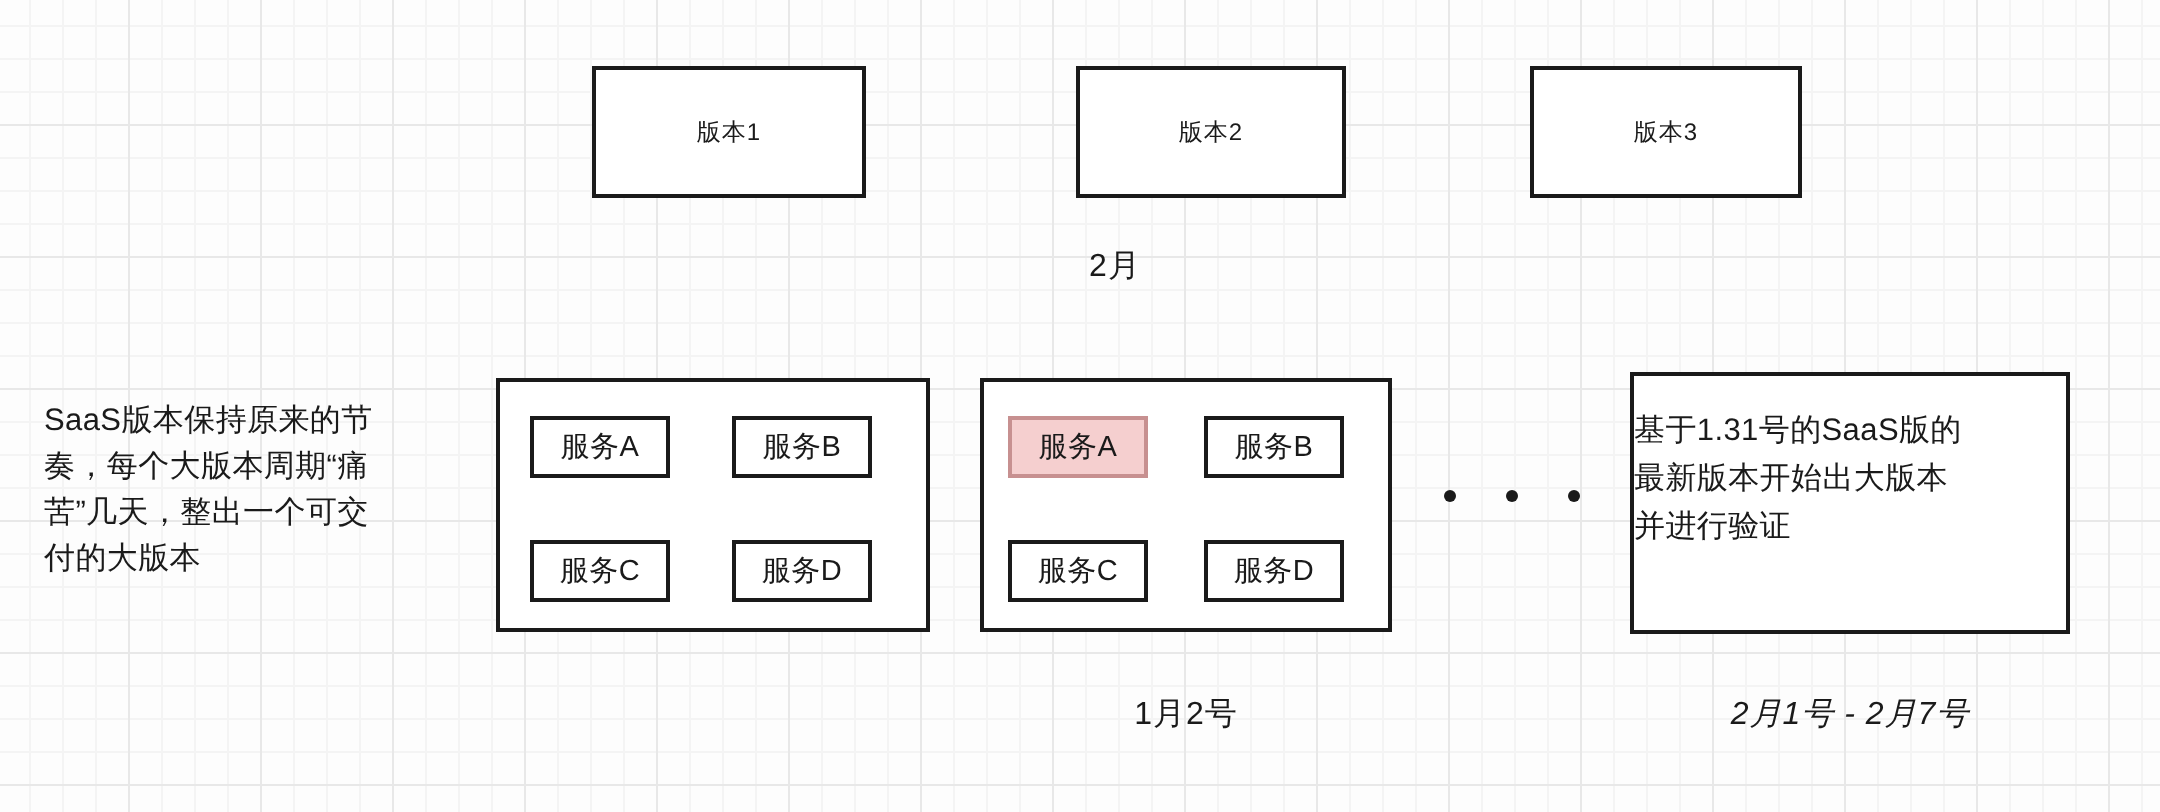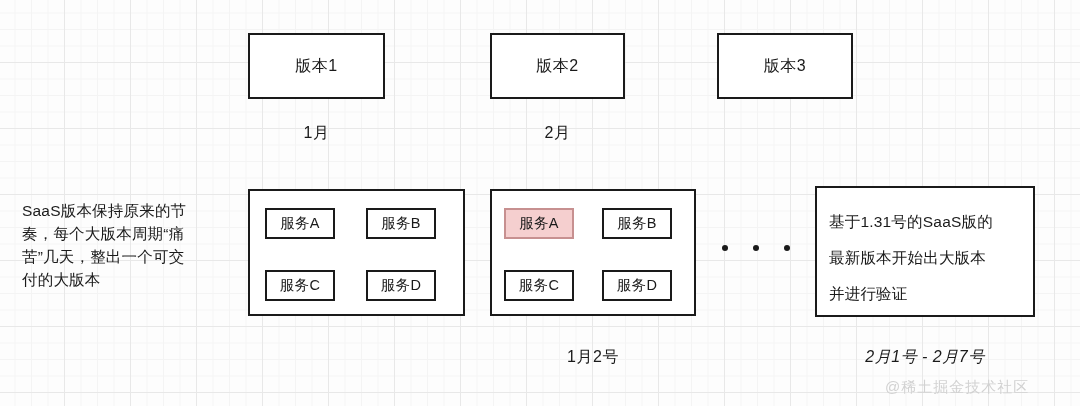--- a/index.html
+++ b/index.html
@@ -42,23 +42,24 @@
 
   
   .vbox {
     position: absolute;
     border: 2.5px solid #1a1a1a;
     background: #ffffff;
     display: flex;
     align-items: center;
     justify-content: center;
     color: #1a1a1a;
-    font-size: 16px;
+    font-size: 12px;
     letter-spacing: 0.5px;
     box-sizing: border-box;
+    margin-left: 48px;
   }
 
   
   .caption {
     position: absolute;
     color: #1a1a1a;
     font-size: 16px;
     text-align: center;
     letter-spacing: 0.5px;
     white-space: nowrap;
@@ -105,24 +106,24 @@
     border-radius: 50%;
     background: #1a1a1a;
   }
 
   
   .notebox {
     position: absolute;
     border: 2.5px solid #1a1a1a;
     background: #ffffff;
     box-sizing: border-box;
-    padding: 16px 0 0 12px;
+    padding: 16px 0 0 0;
     color: #1a1a1a;
     font-size: 15.5px;
-    line-height: 36px;
+    line-height: 24px;
     letter-spacing: 0.2px;
     white-space: pre-line;
   }
 
   
   .watermark {
     position: absolute;
     color: #d2d2d2;
     font-size: 15px;
     letter-spacing: 1px;
@@ -135,21 +136,20 @@
 
 <div id="canvas">
 
 
   <div class="vbox" style="left:248px; top:33px; width:137px; height:66px;">版本1</div>
 
   <div class="vbox" style="left:490px; top:33px; width:135px; height:66px;">版本2</div>
 
   <div class="vbox" style="left:717px; top:33px; width:136px; height:66px;">版本3</div>
 
-  <div class="caption" style="left:248px; top:123px; width:137px;">1月</div>
 
   <div class="caption" style="left:490px; top:123px; width:135px;">2月</div>
 
 
   <div class="note" style="left:22px; top:199px; width:225px;">SaaS版本保持原来的节
 奏，每个大版本周期“痛
 苦”几天，整出一个可交
 付的大版本</div>
 
   <div class="group" style="left:248px; top:189px; width:217px; height:127px;">
@@ -174,15 +174,14 @@
       <span></span>
       <span></span>
   </div>
 
   <div class="notebox" style="left:815px; top:186px; width:220px; height:131px;">基于1.31号的SaaS版的
 最新版本开始出大版本
 并进行验证</div>
 
   <div class="caption" style="left:815px; top:347px; width:220px;font-style:italic;">2月1号 - 2月7号</div>
 
-  <div class="watermark" style="left:885px; top:378px;">@稀土掘金技术社区</div>
 
 </div>
 
 </body></html>

